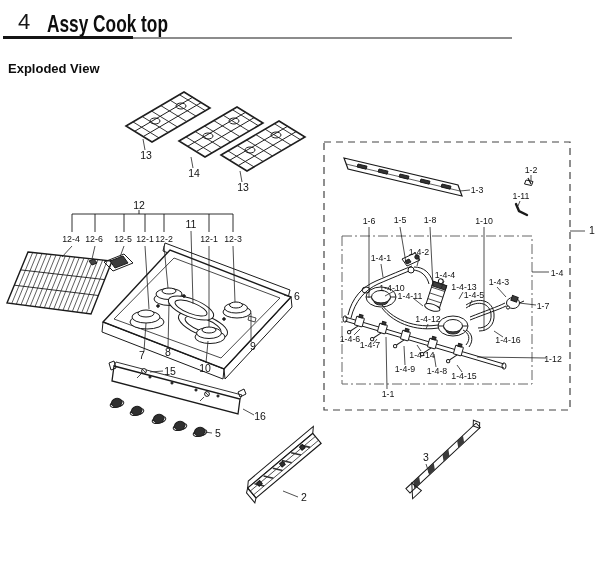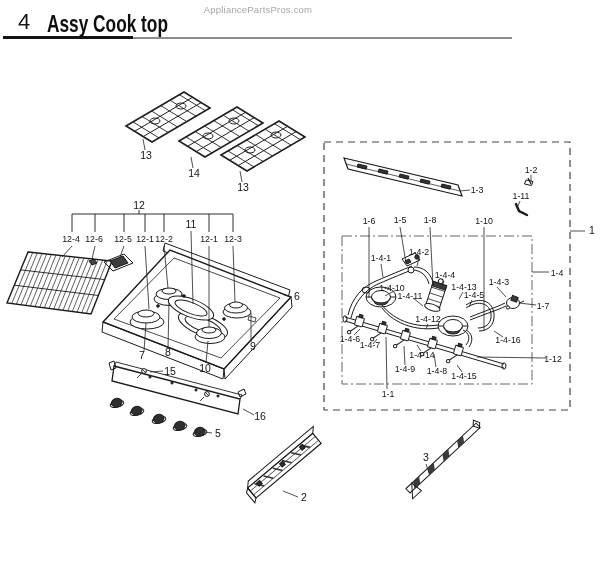--- a/index.html
+++ b/index.html
@@ -15,25 +15,25 @@
   .section-label{position:absolute;left:8px;top:61px;font-size:13px;font-weight:bold;color:#0d0d0d;}
   svg{position:absolute;left:0;top:0;}
   svg text{fill:#111;}
   .co{font-size:8.8px;}
   .cb{font-size:10.5px;}
 </style>
 </head>
 <body>
 
 <div class="page">
-  <div class="watermark">AppliancePartsPros.com</div>
   <div class="page-num">4</div>
   <div class="page-title">Assy Cook top</div>
   <div class="rule-dark"></div>
   <div class="rule-gray"></div>
+  <div class="section-label">Exploded View</div>
 
   <svg width="600" height="570" viewBox="0 0 600 570">
     <defs>
       <g id="grate" stroke="#1f1f1f" fill="none">
         <polygon points="0,34 58,0 84,16 26,50" stroke-width="1.6"></polygon>
         <path d="M8.6,39.3 L66.6,5.3 M17.2,44.6 L75.2,10.6" stroke-width="1"></path>
         <path d="M7,29.9 L33,45.9 M16.2,24.5 L42.2,40.5 M25.5,19 L51.5,35 M34.8,13.6 L60.8,29.6 M44.1,8.2 L70.1,24.2 M53.4,2.7 L79.4,18.7" stroke-width=".9"></path>
         <ellipse cx="29" cy="29" rx="5" ry="3"></ellipse>
         <ellipse cx="55" cy="14" rx="5" ry="3"></ellipse>
       </g>

